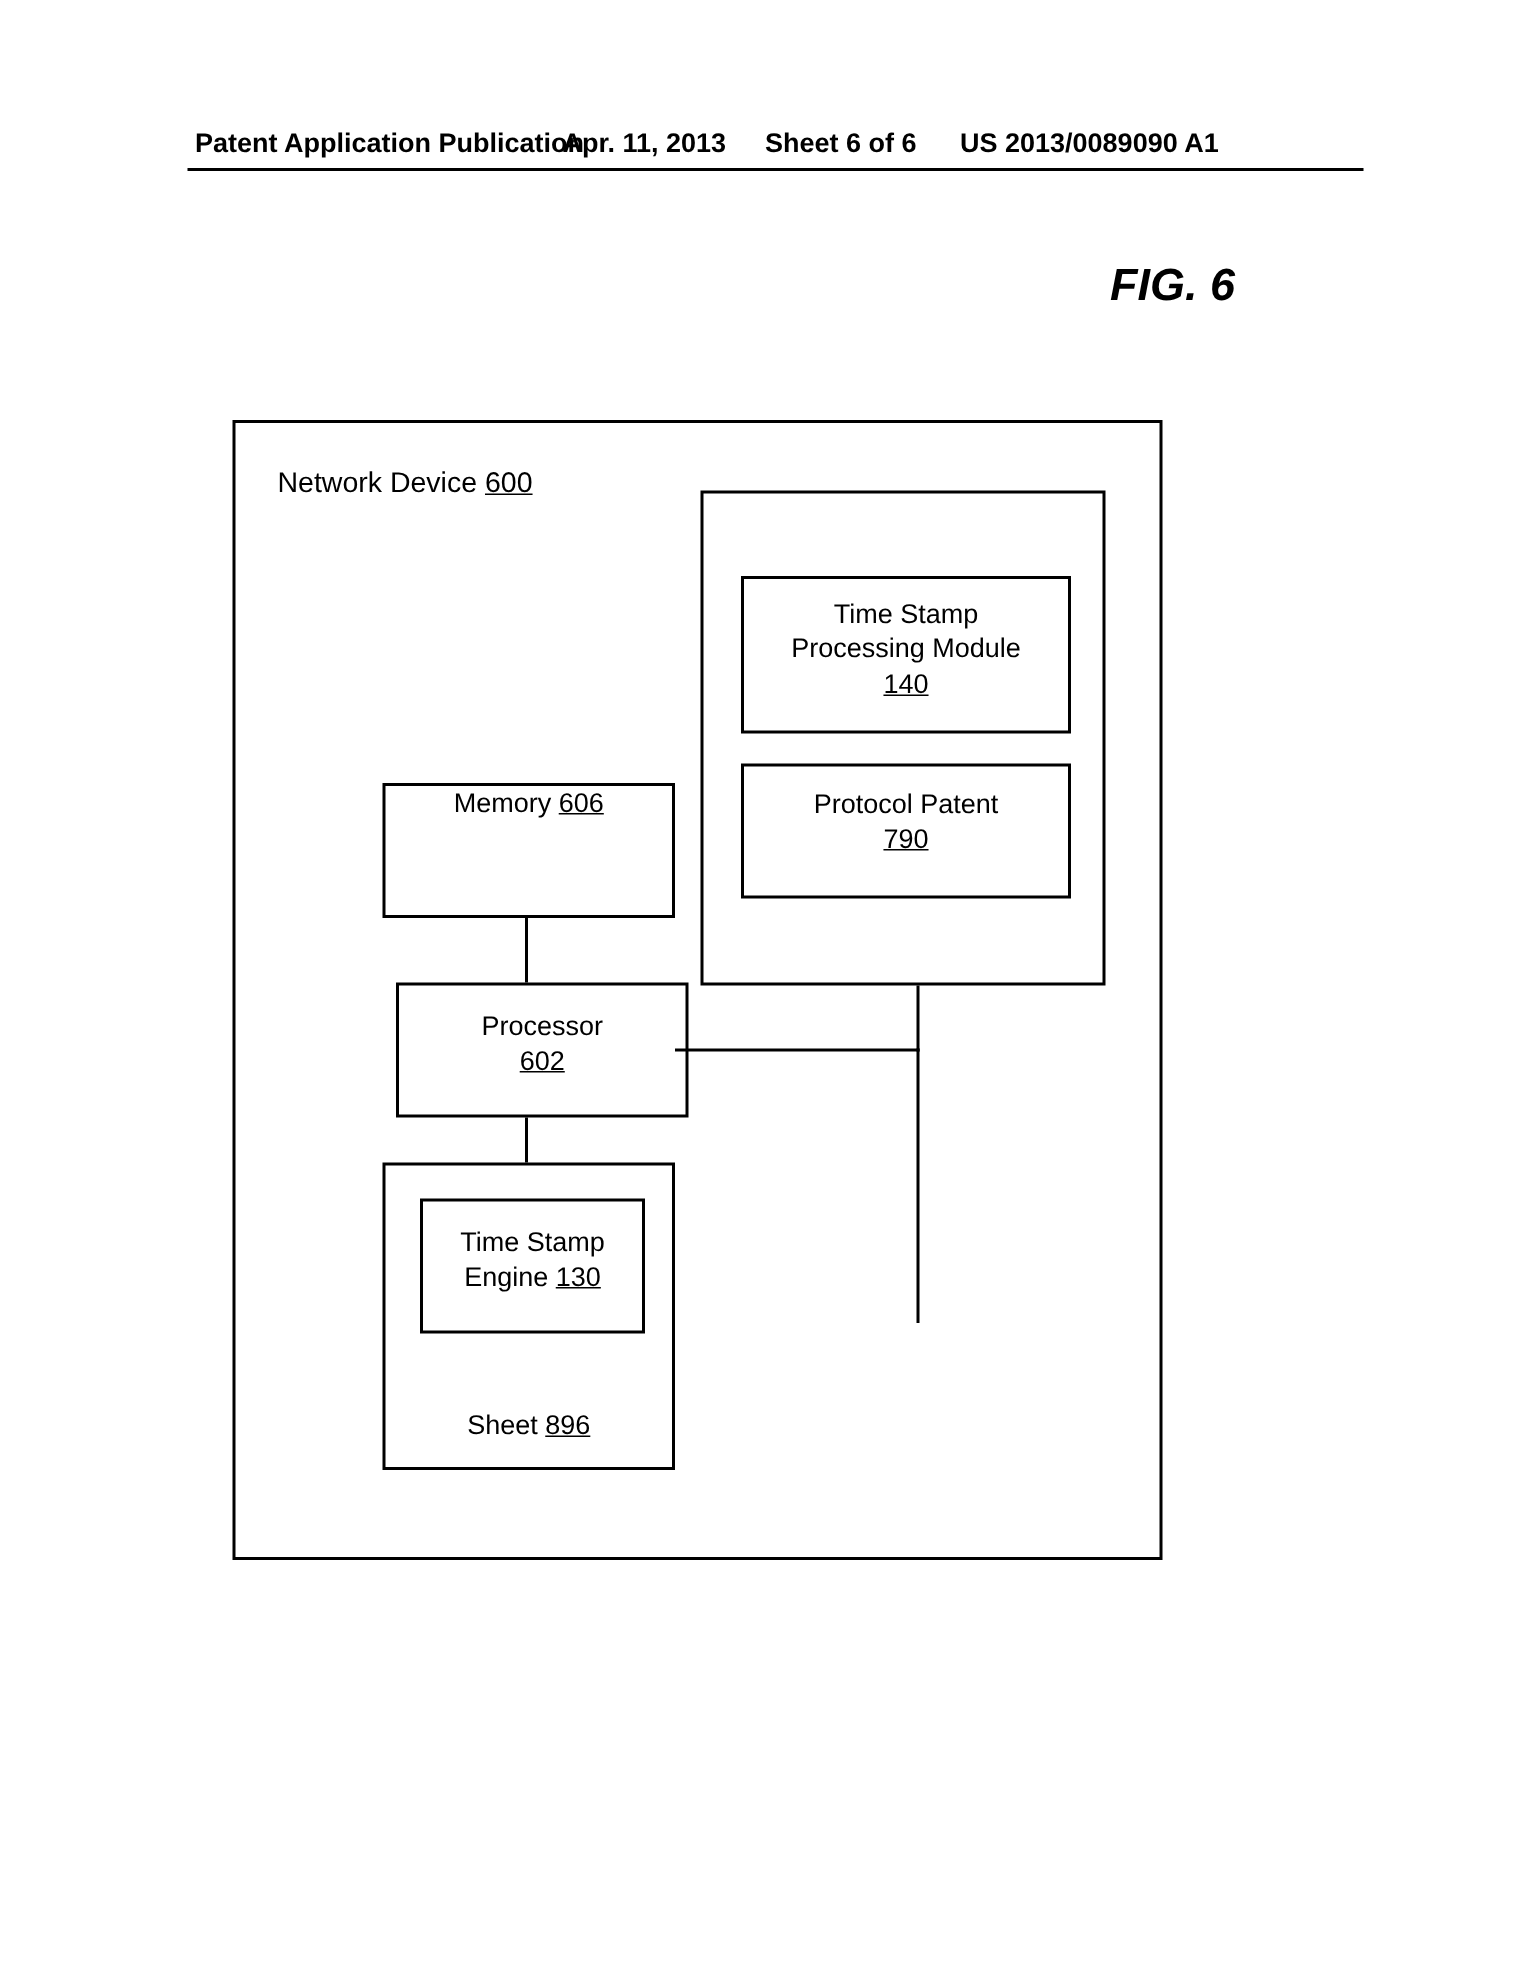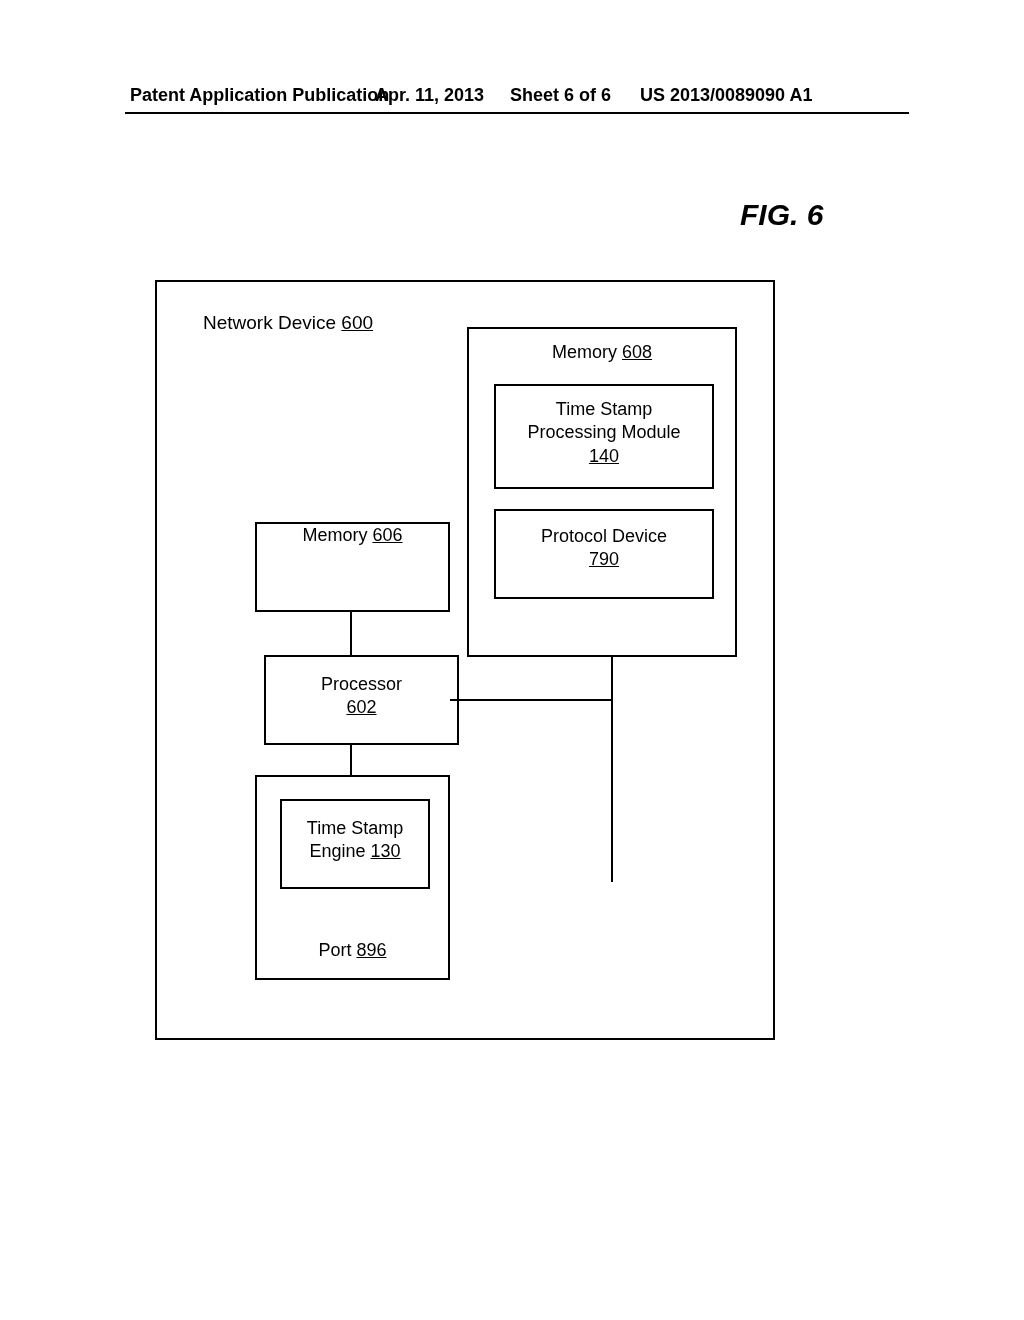--- a/index.html
+++ b/index.html
@@ -41,21 +41,21 @@
     }
     .header-rule {
       position: absolute;
       top: 112px;
       left: 125px;
       right: 115px;
       border-top: 2px solid black;
     }
     .fig-title {
       position: absolute;
-      top: 198px;
+      top: 174px;
       left: 740px;
       font-size: 30px;
       font-weight: bold;
       font-style: italic;
     }
     .outer-box {
       position: absolute;
       top: 280px;
       left: 155px;
       width: 620px;
@@ -66,21 +66,21 @@
       position: absolute;
       border: 2px solid black;
       text-align: center;
       background: white;
       font-size: 18px;
       line-height: 1.3;
     }
     .device-title {
       position: absolute;
       top: 30px;
-      left: 46px;
+      left: 28px;
       font-size: 19px;
     }
     .underline {
       text-decoration: underline;
     }
     .memory608 {
       top: 45px;
       left: 310px;
       width: 270px;
       height: 330px;
@@ -179,30 +179,27 @@
 <div class="header-rule"></div>
 
 <div class="fig-title">FIG. 6</div>
 
 <div class="outer-box">
   <div class="device-title">
     <span>Network Device </span><span class="underline">600</span>
   </div>
 
   <div class="box memory608">
-    <div>
-      <span>Memory </span><span class="underline">608</span>
-    </div>
     <div class="box tsmodule">
       <div>Time Stamp</div>
       <div>Processing Module</div>
       <div class="underline">140</div>
     </div>
     <div class="box protomsg">
-      <div>Protocol Device</div>
+      <div>Protocol Patent</div>
       <div class="underline">790</div>
     </div>
   </div>
 
   <div class="box memory606">
     <span>Memory </span><span class="underline">606</span>
   </div>
 
   <div class="box processor">
     <div>Processor</div>
@@ -210,21 +207,21 @@
   </div>
 
   <div class="box port">
     <div class="box tsengine">
       <div>Time Stamp</div>
       <div>
         <span>Engine </span><span class="underline">130</span>
       </div>
     </div>
     <div class="port-label">
-      <span>Port </span><span class="underline">896</span>
+      <span>Sheet </span><span class="underline">896</span>
     </div>
   </div>
 
   <div class="connector conn-mem-proc"></div>
   <div class="connector conn-proc-port"></div>
   <div class="connector conn-proc-right-h"></div>
   <div class="connector conn-mem608-v"></div>
   <div class="connector conn-proc-right-v"></div>
 </div>
 

